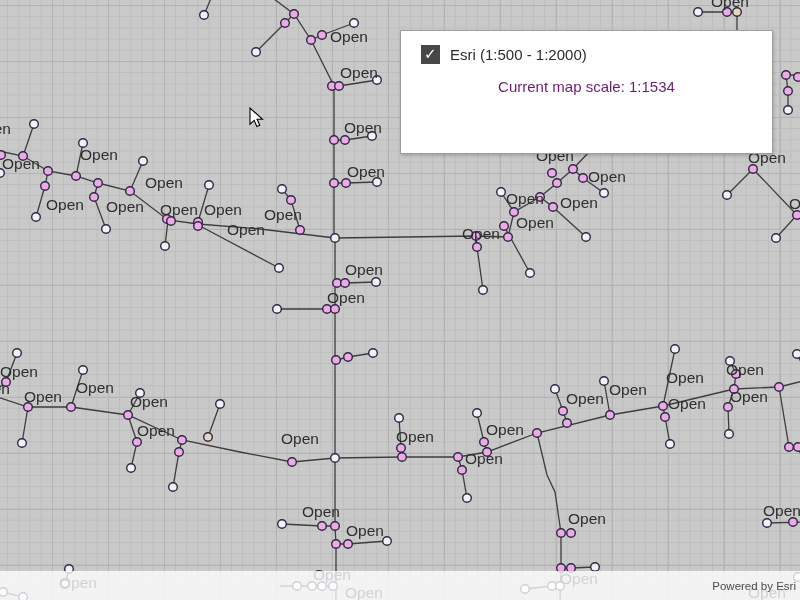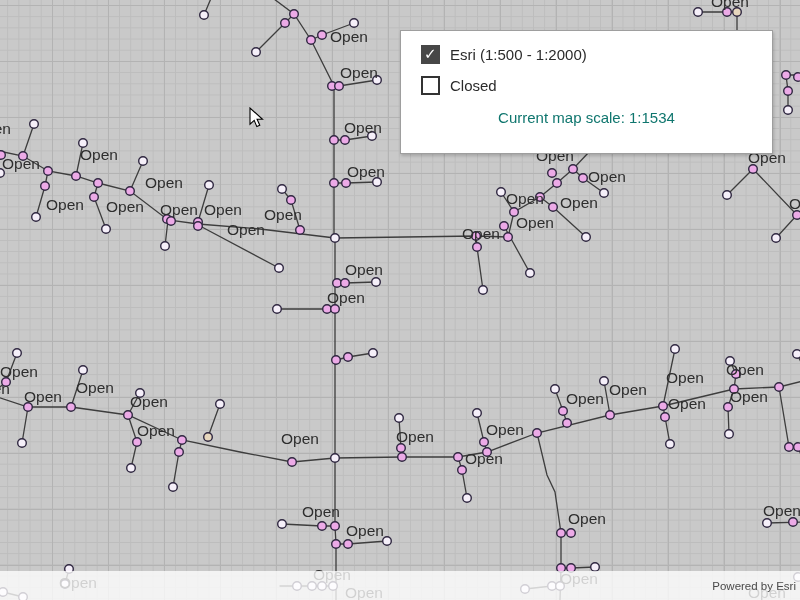--- a/index.html
+++ b/index.html
@@ -32,21 +32,21 @@
          box-shadow:1px 2px 3px rgba(0,0,0,0.18);z-index:10;
          padding:14px 0 0 20px;}
   .opt-row{display:flex;align-items:center;height:19px;margin-bottom:12px;}
   .cbx{width:19px;height:19px;box-sizing:border-box;border:2px solid #333333;
        background:#ffffff;margin-right:10px;position:relative;flex:0 0 auto;}
   .cbx .tick{display:none;position:absolute;left:1px;top:-2px;color:#ffffff;
        font-size:15px;font-weight:bold;}
   .cbx.checked{background:#474747;border-color:#474747;}
   .cbx.checked .tick{display:block;}
   .opt-label{font-size:15px;color:#2b2b2b;}
-  #scale-line{margin-top:14px;text-align:center;font-size:15px;color:#0f766e;
+  #scale-line{margin-top:14px;text-align:center;font-size:15px;color:#701a75;
        padding-right:20px;}
 
   
   #cursor{position:absolute;z-index:20;pointer-events:none;}
 </style>
 </head>
 <body>
 
 <div id="map">
   <svg id="map-svg" width="800" height="600" viewBox="0 0 800 600">
@@ -318,22 +318,18 @@
   <span>Powered by Esri</span>
 </div>
 
 <div id="panel">
   <div class="opt-row">
     <span class="cbx checked">
         <span class="tick">✓</span>
       </span>
     <span class="opt-label">Esri (1:500 - 1:2000)</span>
   </div>
-  <div class="opt-row">
-    <span class="cbx"></span>
-    <span class="opt-label">Closed</span>
-  </div>
   <div id="scale-line">Current map scale: 1:1534</div>
 </div>
 
 <svg id="cursor" width="16" height="22" viewBox="0 0 16 22" style="left: 249px; top: 107px;">
   <polygon points="1,1 1,17.2 5.2,13.4 7.8,19.6 10.8,18.3 8.1,12.3 13.5,12.3" fill="#ffffff" stroke="#000000" stroke-width="1.1"></polygon>
 </svg>
 
 </body></html>

